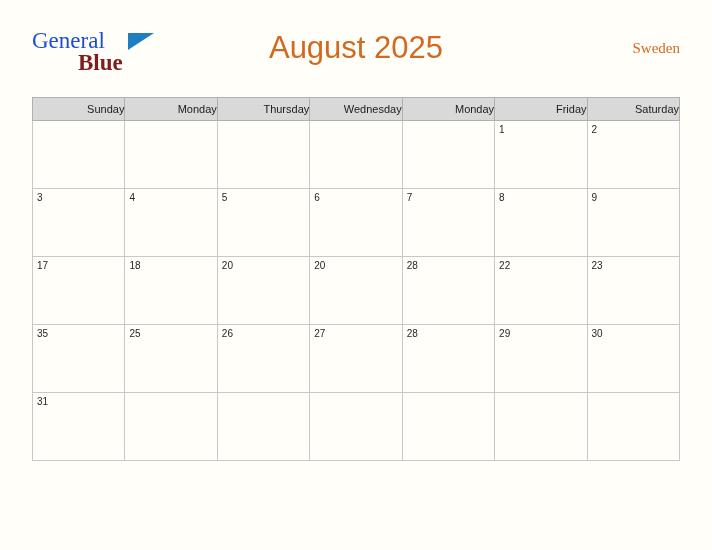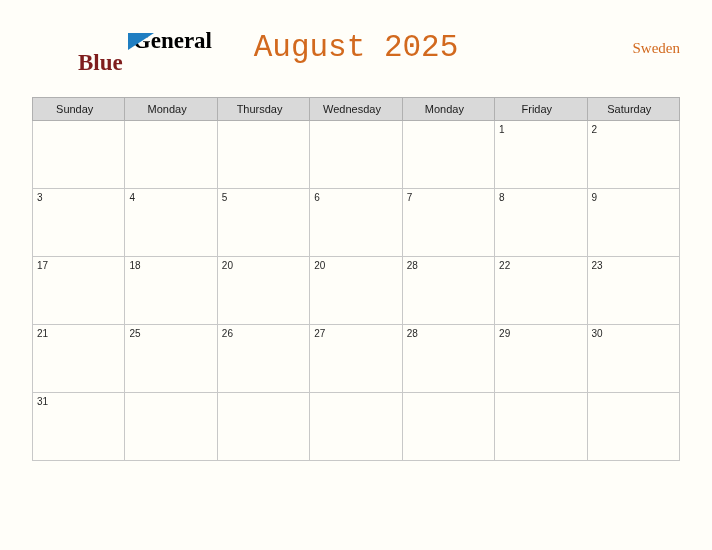--- a/index.html
+++ b/index.html
@@ -29,26 +29,25 @@
   .logo {
     position: absolute;
     left: 0;
     top: 12px;
     width: 180px;
     height: 44px;
   }
   .logo-line1 {
     font-family: "Liberation Serif", serif;
     font-size: 23px;
-    font-weight: bold;
-    color: #000000;
+    font-weight: normal;
+    color: #1d4ed8;
     letter-spacing: 0px;
     line-height: 22px;
     display: block;
-    text-align: right;
   }
   .logo-line2 {
     font-family: "Liberation Serif", serif;
     font-size: 23px;
     font-weight: bold;
     color: #7f1d1d;
     line-height: 22px;
     display: block;
     margin-left: 46px;
   }
@@ -60,21 +59,21 @@
     height: 0;
     border-left: 26px solid #1f7ec2;
     border-bottom: 17px solid transparent;
   }
   .title {
     position: absolute;
     left: 0;
     right: 0;
     top: 12px;
     text-align: center;
-    font-family: Liberation Mono, monospace;
+    font-family: Liberation Sans, sans-serif;
     font-size: 31px;
     color: #d2691e;
     font-weight: normal;
   }
   .country {
     position: absolute;
     right: 0;
     top: 22px;
     font-family: "Liberation Serif", serif;
     font-size: 15px;
@@ -91,22 +90,22 @@
     border-collapse: collapse;
     table-layout: fixed;
   }
   .calendar th {
     background: #d9d9d9;
     border: 1px solid #b0b0b0;
     height: 22px;
     font-size: 11px;
     font-weight: normal;
     color: #1b1b1b;
-    text-align: center;
-    padding: 0 16px 0 8px;
+    text-align: right;
+    padding: 0 0 0 8px;
   }
   .calendar td {
     border: 1px solid #c8c8c8;
     height: 64px;
     vertical-align: top;
     background: #fffef9;
     padding: 3px 0 0 4px;
     font-size: 10px;
     color: #262626;
   }
@@ -213,21 +212,21 @@
           </td>
         <td>
             <span class="daynum">22</span>
           </td>
         <td>
             <span class="daynum">23</span>
           </td>
       </tr>
       <tr>
         <td>
-            <span class="daynum">21</span>
+            <span class="daynum">35</span>
           </td>
         <td>
             <span class="daynum">25</span>
           </td>
         <td>
             <span class="daynum">26</span>
           </td>
         <td>
             <span class="daynum">27</span>
           </td>

